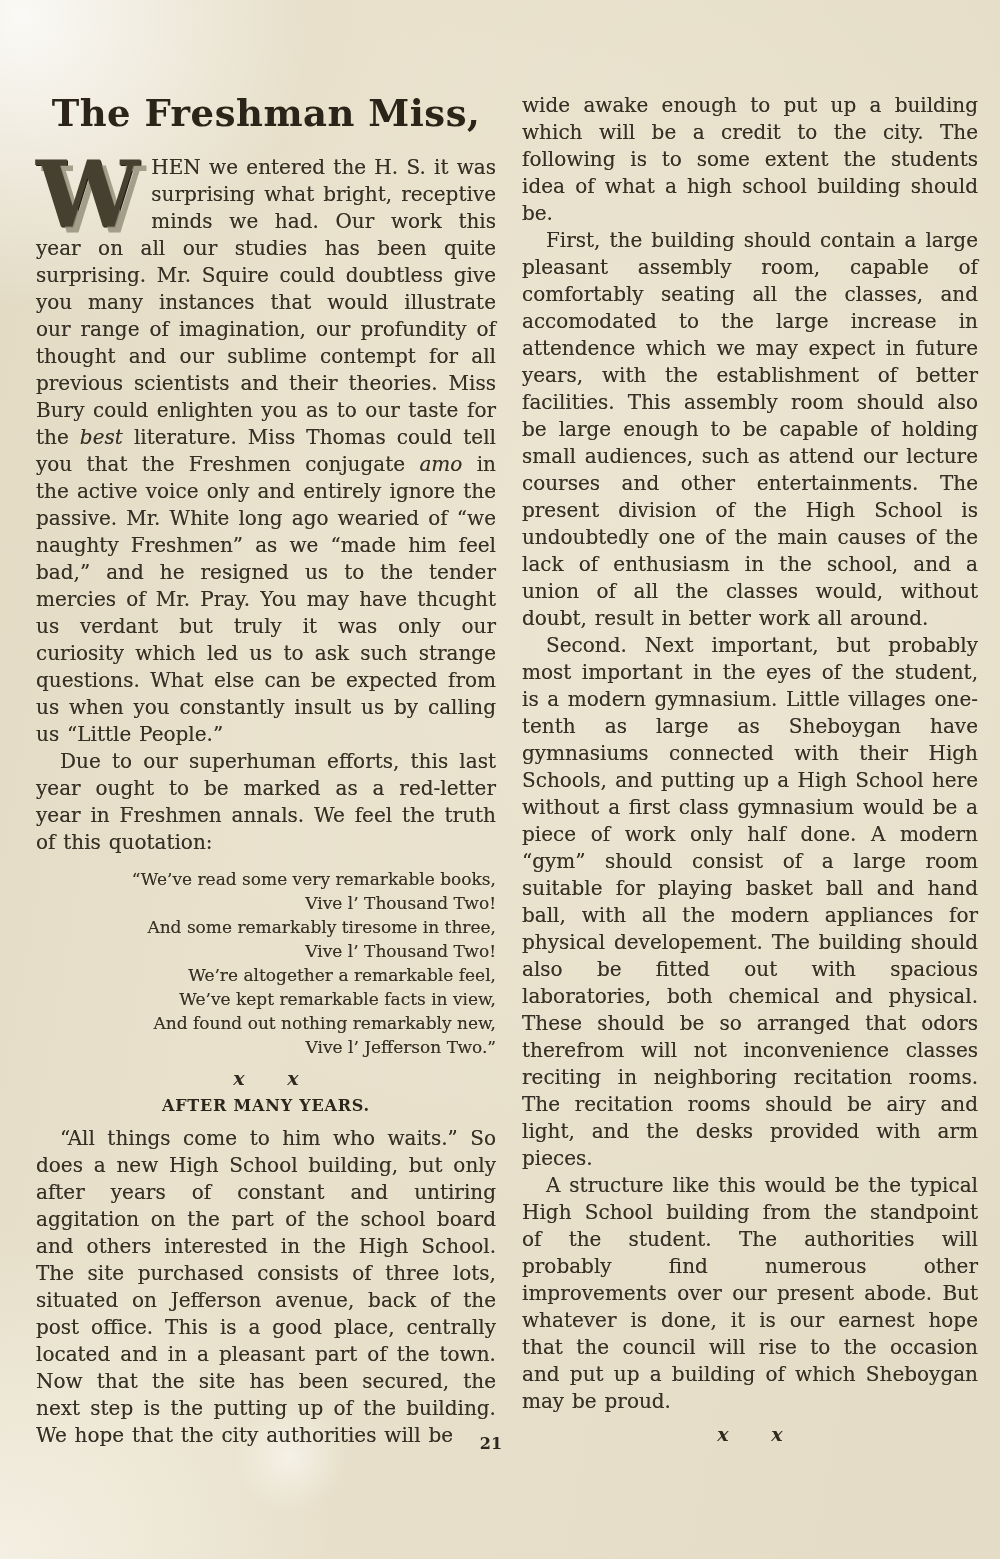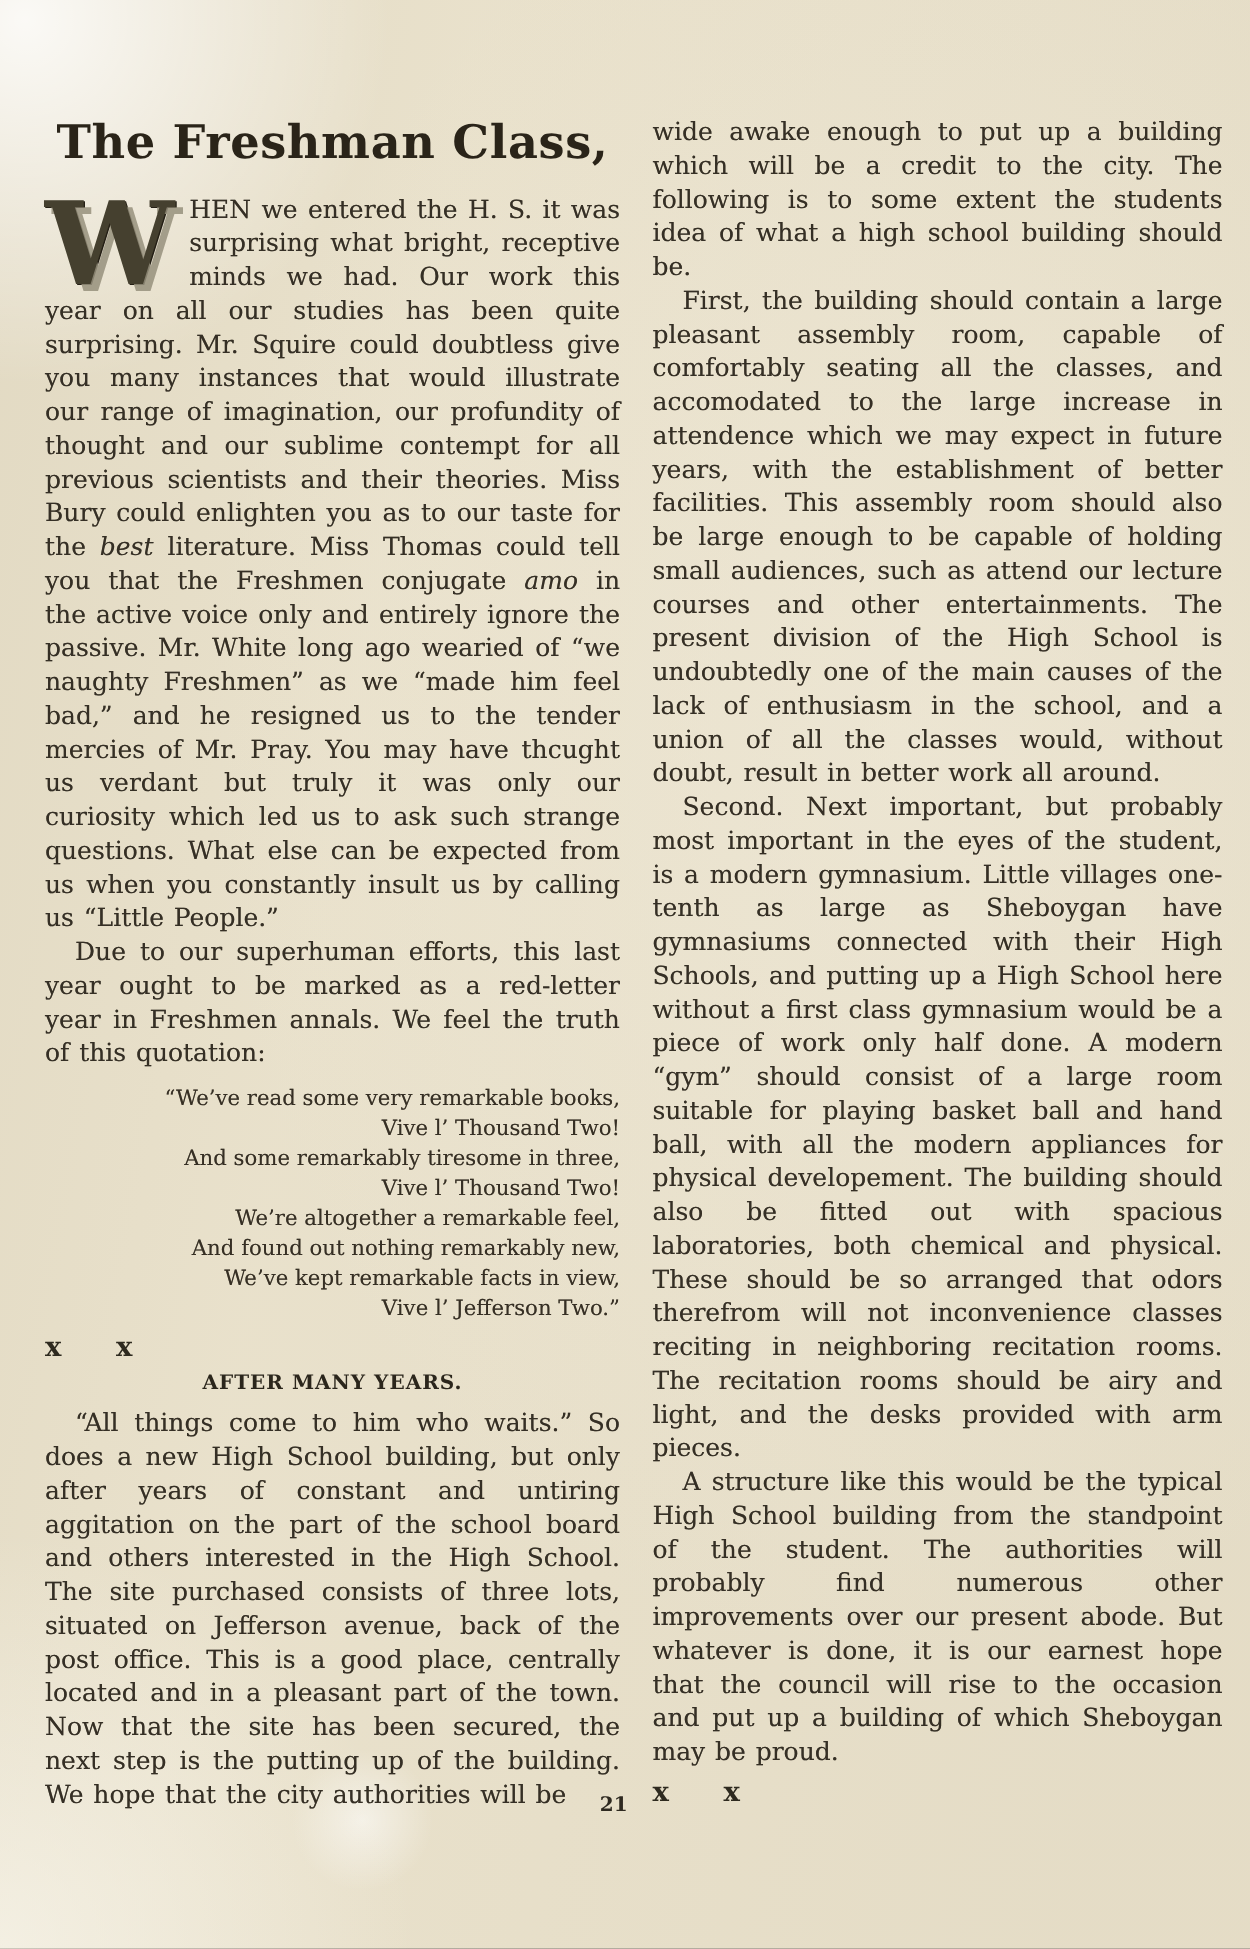--- a/index.html
+++ b/index.html
@@ -60,24 +60,25 @@
 
   .poem {
     margin: 11px 0 4px 0;
     text-align: right;
     font-size: 17px;
     line-height: 24px;
     color: #362f24;
     text-shadow: 0 0 0.5px rgba(53,47,37,0.5);
   }
   .fleuron {
-    text-align: left;
+    text-align: center;
     margin: 6px 0 2px 0;
+    font-style: italic;
     font-weight: 700;
-    font-size: 22px;
+    font-size: 19px;
     line-height: 26px;
     word-spacing: 36px;
     color: #2e2a1f;
   }
   h2.section-title {
     margin: 4px 0 8px 0;
     font-size: 16px;
     line-height: 22px;
     font-weight: 700;
     text-align: center;
@@ -95,36 +96,36 @@
     color: #2e2920;
   }
 </style>
 </head>
 <body>
 
 <div class="page">
   <div class="content">
 
     <div class="col col-left">
-      <h1 class="article-title">The Freshman Class,</h1>
+      <h1 class="article-title">The Freshman Miss,</h1>
 
       <p class="body-p noindent">
         <span class="dropcap">W</span><span><span>HEN we entered the H. S. it was surprising what bright, receptive minds we had.  Our work this year on all our studies has been quite surprising. Mr. Squire could doubtless give you many instances that would illustrate our range of imagination, our profundity of thought and our sublime contempt for all previous scientists and their theories.  Miss Bury could enlighten you as to our taste for the </span><span class="it">best</span><span> literature. Miss Thomas could tell you that the Freshmen conjugate </span><span class="it">amo</span><span> in the active voice only and entirely ignore the passive. Mr. White long ago wearied of “we naughty Freshmen” as we “made him feel bad,” and he resigned us to the tender mercies of Mr. Pray.  You may have thcught us verdant but truly it was only our curiosity which led us to ask such strange questions. What else can be expected from us when you constantly insult us by calling us “Little People.”</span></span>
       </p>
 
       <p class="body-p">Due to our superhuman efforts, this last year ought to be marked as a red-letter year in Freshmen annals. We feel the truth of this quotation:</p>
 
       <div class="poem">
         <div>“We’ve read some very remarkable books,</div>
         <div>Vive l’ Thousand Two!</div>
         <div>And some remarkably tiresome in three,</div>
         <div>Vive l’ Thousand Two!</div>
         <div>We’re altogether a remarkable feel,</div>
+        <div>We’ve kept remarkable facts in view,</div>
         <div>And found out nothing remarkably new,</div>
-        <div>We’ve kept remarkable facts in view,</div>
         <div>Vive l’ Jefferson Two.”</div>
       </div>
 
       <div class="fleuron">x x</div>
 
       <h2 class="section-title">AFTER MANY YEARS.</h2>
 
       <p class="body-p">“All things come to him who waits.”  So does a new High School building, but only after years of constant and untiring aggitation on the part of the school board and others interested in the High School.  The site purchased consists of three lots, situated on Jefferson avenue, back of the post office.  This is a good place, centrally located and in a pleasant part of the town. Now that the site has been secured, the next step is the putting up of the building. We hope that the city authorities will be</p>
     </div>
 

